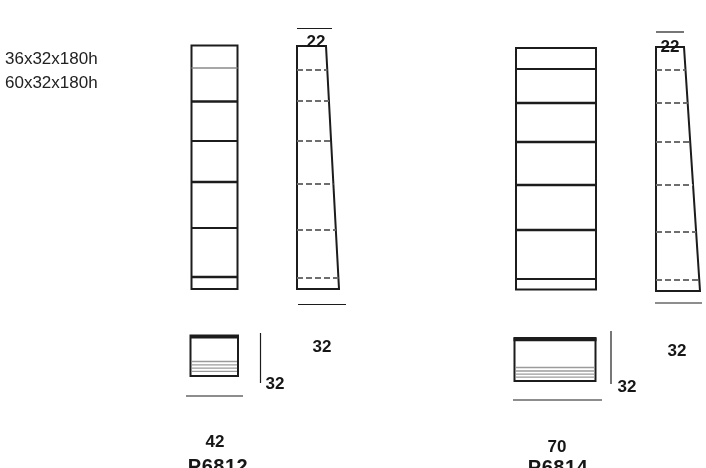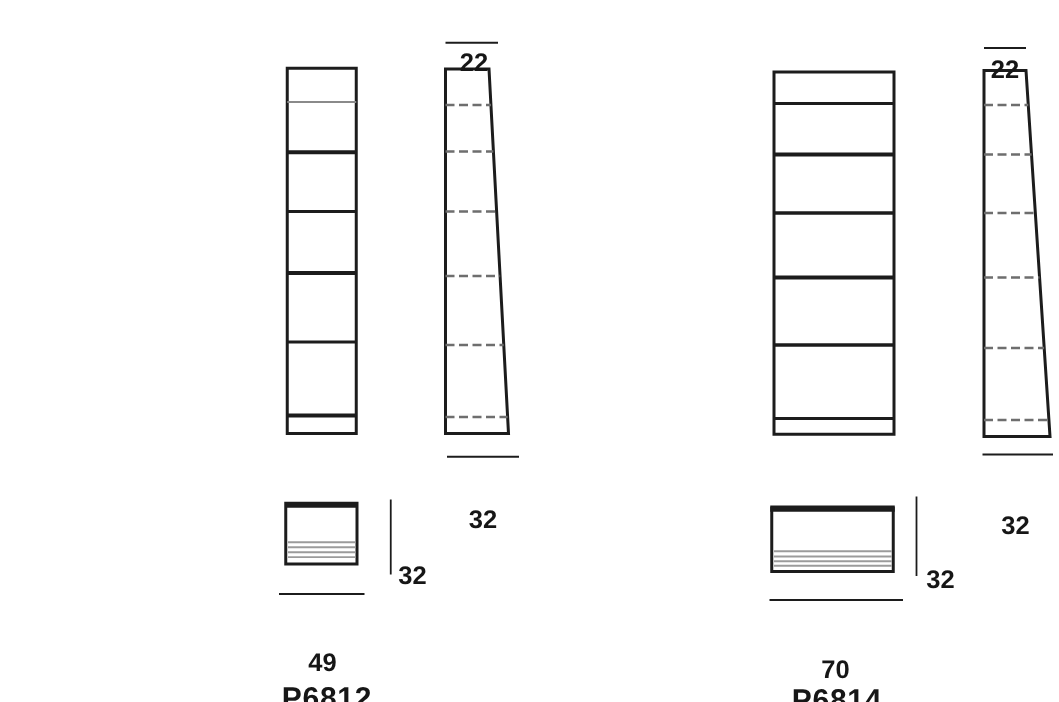--- a/index.html
+++ b/index.html
@@ -112,26 +112,28 @@
 
     <g stroke="#1c1c1c" stroke-width="1.2">
       <line x1="656" y1="32" x2="684" y2="32"></line>
       <line x1="655" y1="303" x2="702" y2="303"></line>
       <line x1="611" y1="331" x2="611" y2="384"></line>
       <line x1="513" y1="400" x2="602" y2="400"></line>
     </g>
   </svg>
 
   <div class="spec">
+    <div>36x32x180h</div>
+    <div>60x32x180h</div>
   </div>
 
   <div class="dim" style="left:316px;top:5px;">22</div>
   <div class="dim" style="left:322px;top:310px;">32</div>
   <div class="dim" style="left:275px;top:347px;">32</div>
-  <div class="dim" style="left:215px;top:405px;">49</div>
+  <div class="dim" style="left:215px;top:405px;">42</div>
   <div class="code" style="left:218px;top:444px;">P6812</div>
 
   <div class="dim" style="left:670px;top:10px;">22</div>
   <div class="dim" style="left:677px;top:314px;">32</div>
   <div class="dim" style="left:627px;top:350px;">32</div>
   <div class="dim" style="left:557px;top:410px;">70</div>
   <div class="code" style="left:558px;top:445px;text-align:right;">P6814</div>
 
 </div>
 

